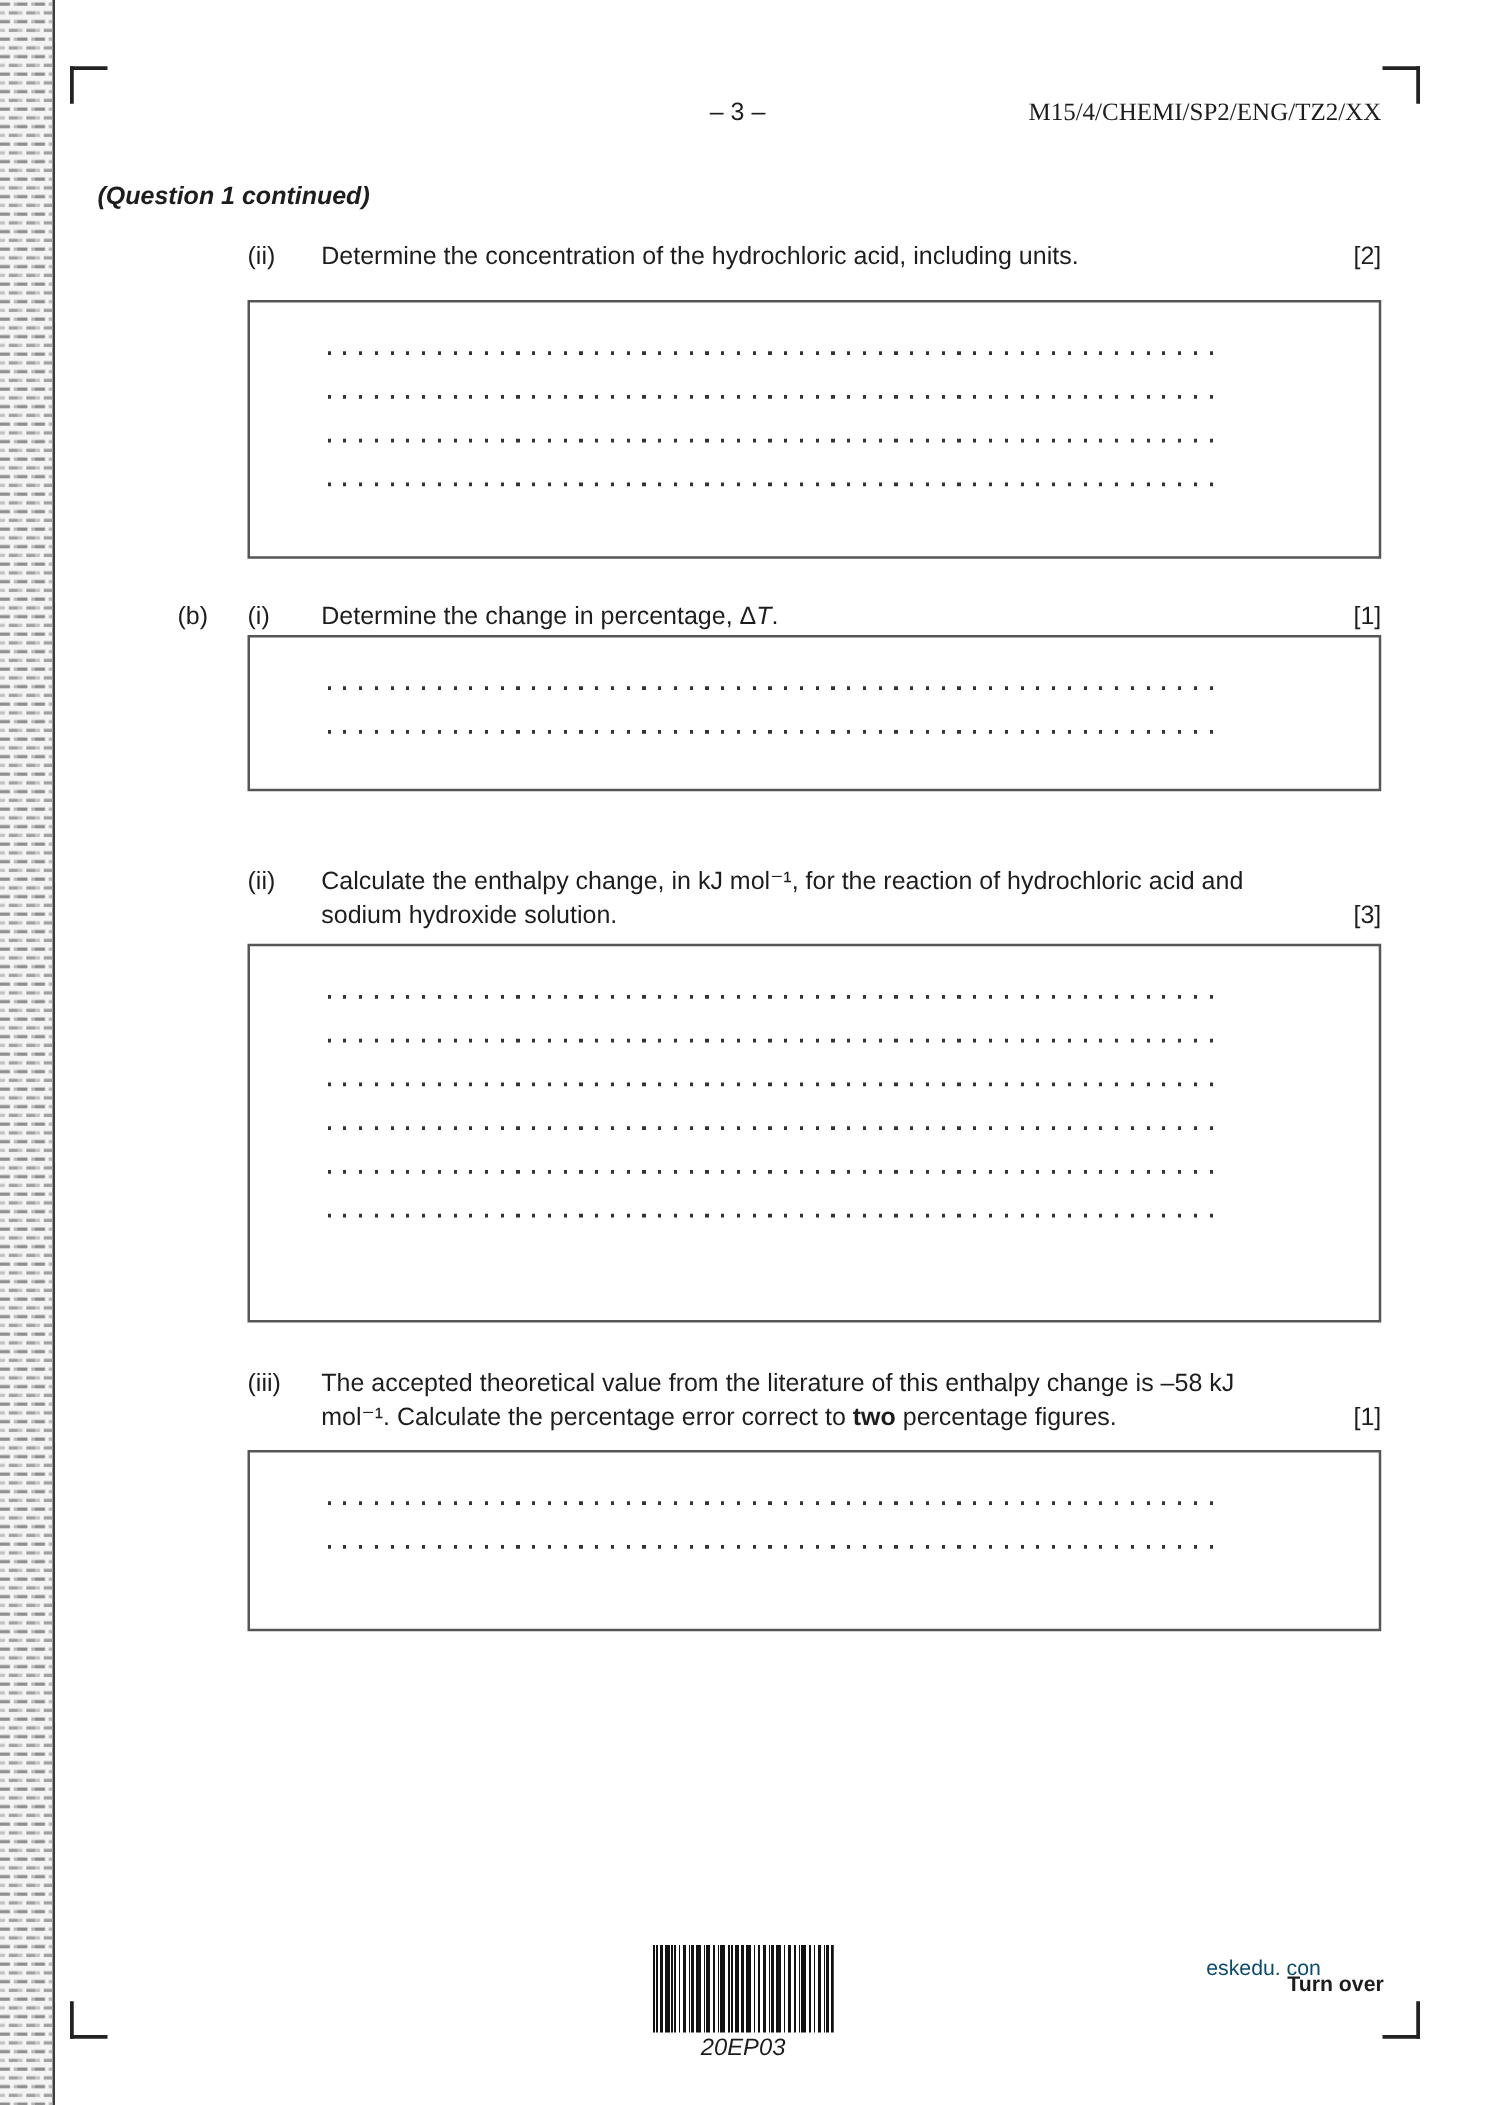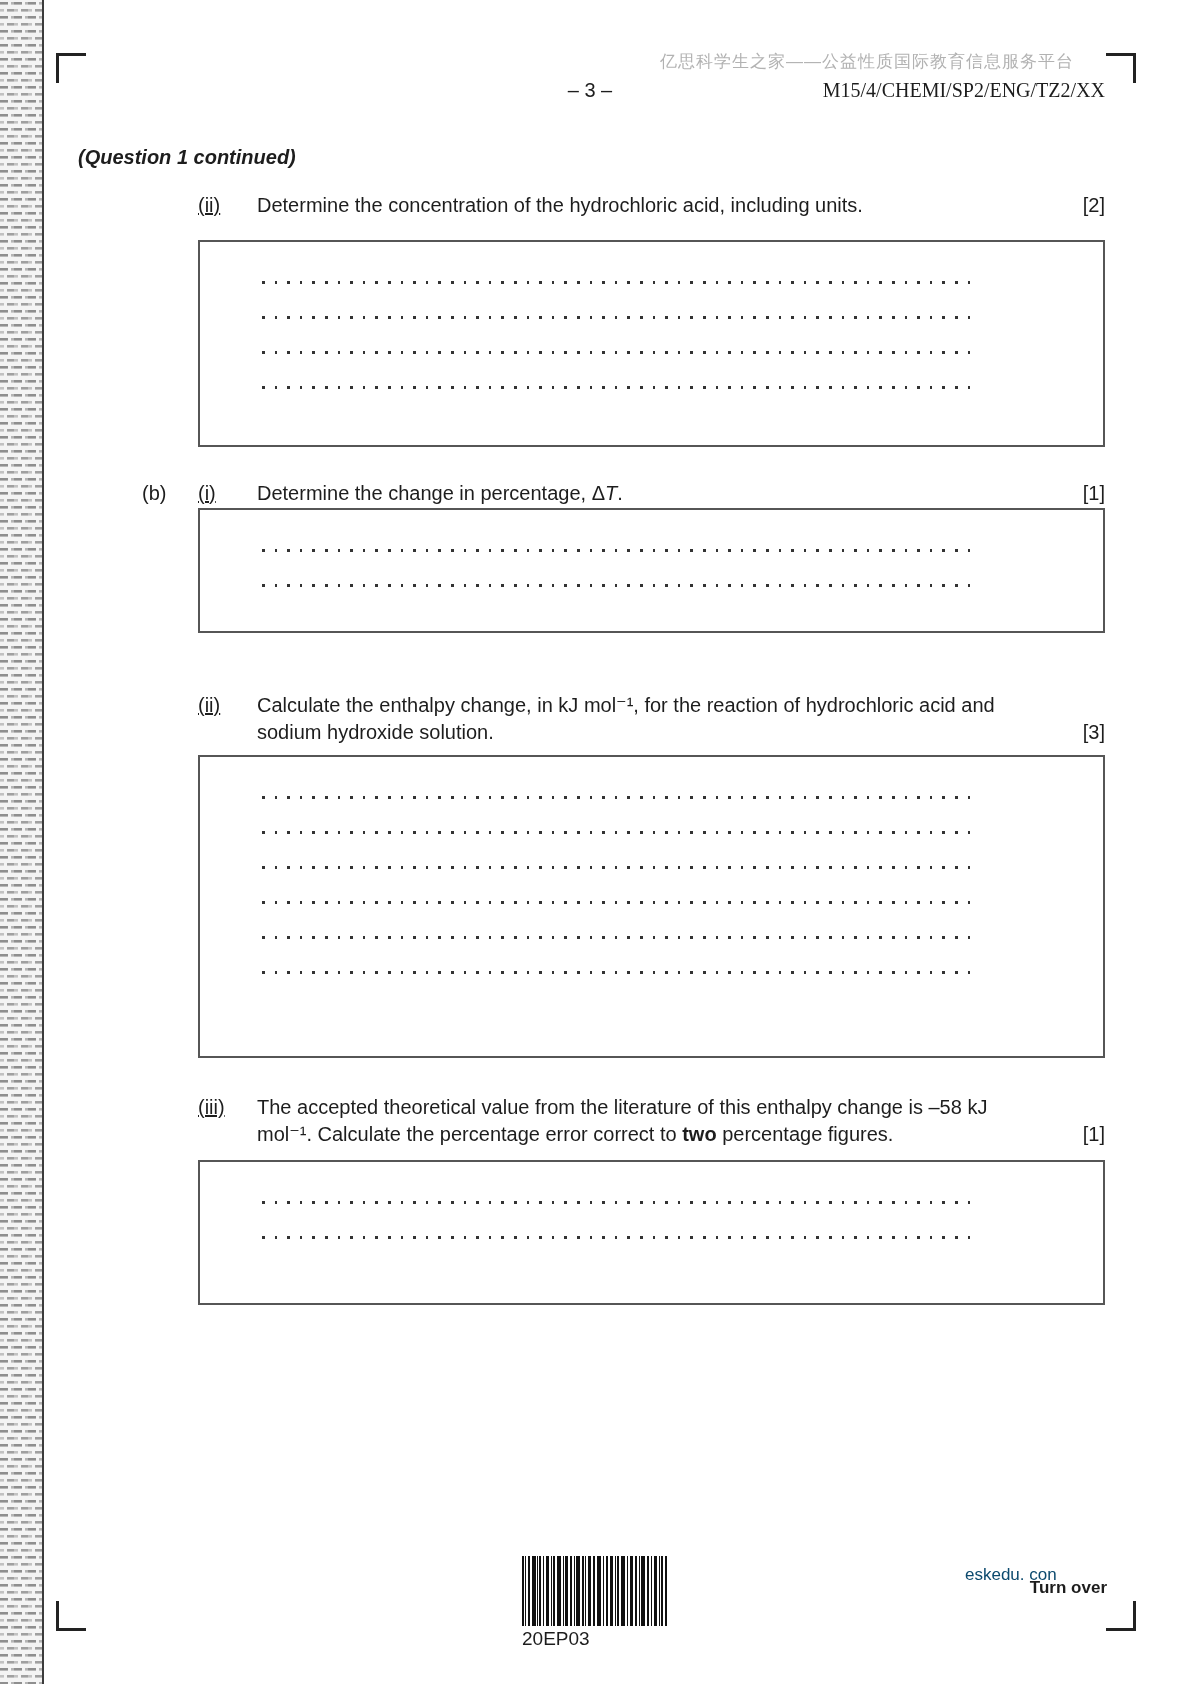--- a/index.html
+++ b/index.html
@@ -21,37 +21,37 @@
 
   .cn-wm{position:absolute;left:660px;top:50px;width:400px;font-size:17px;color:#b2b2b2;
          letter-spacing:1px;white-space:nowrap;}
   .page-num{position:absolute;left:540px;top:79px;width:100px;text-align:center;font-size:20px;}
   .paper-code{position:absolute;right:86px;top:79px;font-size:20px;white-space:nowrap;font-family:Liberation Serif, serif;}
 
   .qcont{position:absolute;left:78px;top:146px;font-size:20px;font-weight:bold;font-style:italic;text-align:right;}
 
   .qrow{position:absolute;left:0;right:0;font-size:20px;line-height:27px;}
   .qrow .part-lbl{position:absolute;left:142px;top:0;}
-  .qrow .num-lbl{position:absolute;left:198px;top:0;text-decoration:underline;}
+  .qrow .num-lbl{position:absolute;left:198px;top:0;}
   .qrow .qtext{position:absolute;left:257px;top:0;width:780px;}
   .qrow .marks{position:absolute;right:86px;top:0;white-space:nowrap;}
   .qrow .marks.line2{top:27px;}
   .var-i{font-style:italic;}
   .bold{font-weight:bold;}
 
   .abox{position:absolute;left:198px;width:907px;border:2px solid #565656;
         box-sizing:border-box;padding-top:39px;background:#fff;}
   .dotline{height:3px;margin:0 126px 32px 62px;
            background:repeating-linear-gradient(to right,#333 0 2.5px,transparent 2.5px 12.6px);}
 
   .cont-foot{position:absolute;left:84px;top:1394px;font-size:20px;font-weight:bold;font-style:italic;}
 
   .barcode{position:absolute;left:522px;top:1556px;width:145px;height:70px;}
   .barcode svg{display:block;width:145px;height:70px;}
-  .barcode-label{position:absolute;left:522px;top:1628px;width:145px;text-align:left;font-size:19px;}
+  .barcode-label{position:absolute;left:522px;top:1628px;width:145px;text-align:center;font-size:19px;font-style:italic;}
 
   .site-wm{position:absolute;left:965px;top:1565px;font-size:17px;color:#0c4a6e;white-space:nowrap;}
   .turn-over{position:absolute;right:84px;top:1578px;font-size:17px;font-weight:bold;white-space:nowrap;margin-left:34px;}
 </style>
 </head>
 <body>
 
 <div class="page">
 
   <div class="hatch">
@@ -66,21 +66,20 @@
       </defs>
       <rect x="0" y="0" width="42" height="1684" fill="url(#dashes)"></rect>
     </svg>
   </div>
 
   <div class="crop tl"></div>
   <div class="crop tr"></div>
   <div class="crop bl"></div>
   <div class="crop br"></div>
 
-  <div class="cn-wm">亿思科学生之家——公益性质国际教育信息服务平台</div>
   <div class="page-num">– 3 –</div>
   <div class="paper-code">M15/4/CHEMI/SP2/ENG/TZ2/XX</div>
 
   <div class="qcont">(Question 1 continued)</div>
 
   <div class="qrow" style="top:192px">
     <span class="num-lbl">(ii)</span>
     <span class="qtext">Determine the concentration of the hydrochloric acid, including units.</span>
     <span class="marks">[2]</span>
   </div>

